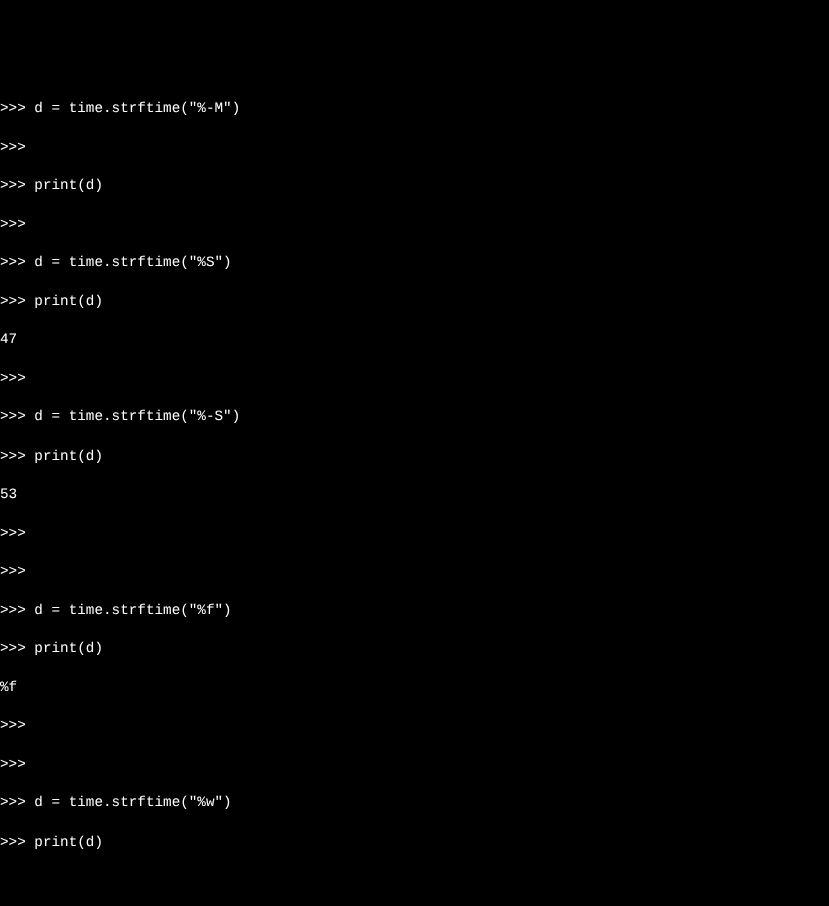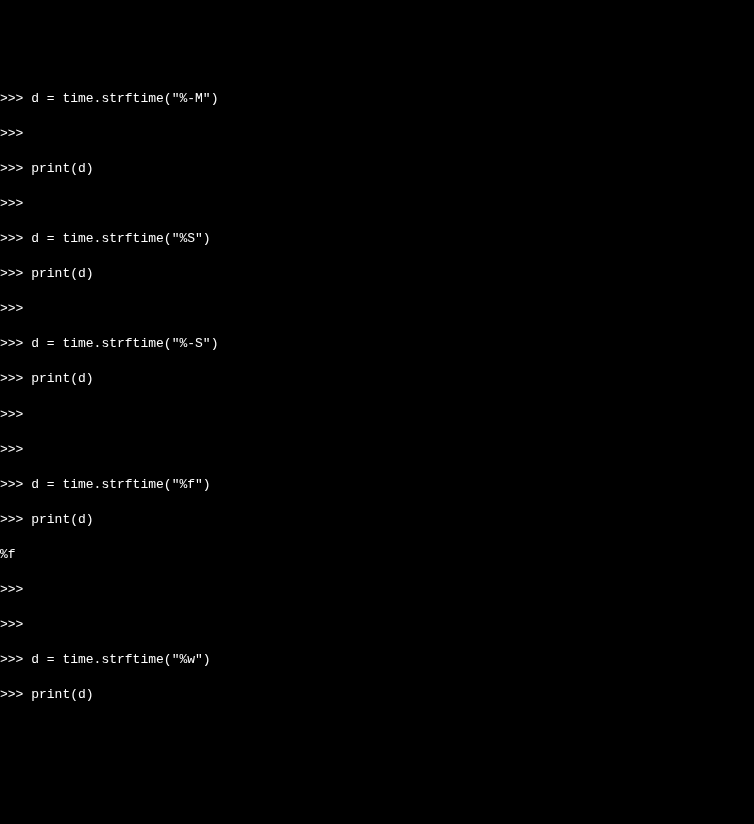--- a/index.html
+++ b/index.html
@@ -31,23 +31,25 @@
 
 
 
 <div class="terminal">
 <span class="line">&gt;&gt;&gt; d = time.strftime("%-M")</span>
 <span class="line">&gt;&gt;&gt;</span>
 <span class="line">&gt;&gt;&gt; print(d)</span>
 <span class="line">&gt;&gt;&gt;</span>
 <span class="line">&gt;&gt;&gt; d = time.strftime("%S")</span>
 <span class="line">&gt;&gt;&gt; print(d)</span>
+<span class="line">47</span>
 <span class="line">&gt;&gt;&gt;</span>
 <span class="line">&gt;&gt;&gt; d = time.strftime("%-S")</span>
 <span class="line">&gt;&gt;&gt; print(d)</span>
+<span class="line">53</span>
 <span class="line">&gt;&gt;&gt;</span>
 <span class="line">&gt;&gt;&gt;</span>
 <span class="line">&gt;&gt;&gt; d = time.strftime("%f")</span>
 <span class="line">&gt;&gt;&gt; print(d)</span>
 <span class="line">%f</span>
 <span class="line">&gt;&gt;&gt;</span>
 <span class="line">&gt;&gt;&gt;</span>
 <span class="line">&gt;&gt;&gt; d = time.strftime("%w")</span>
 <span class="line">&gt;&gt;&gt; print(d)</span>
 

